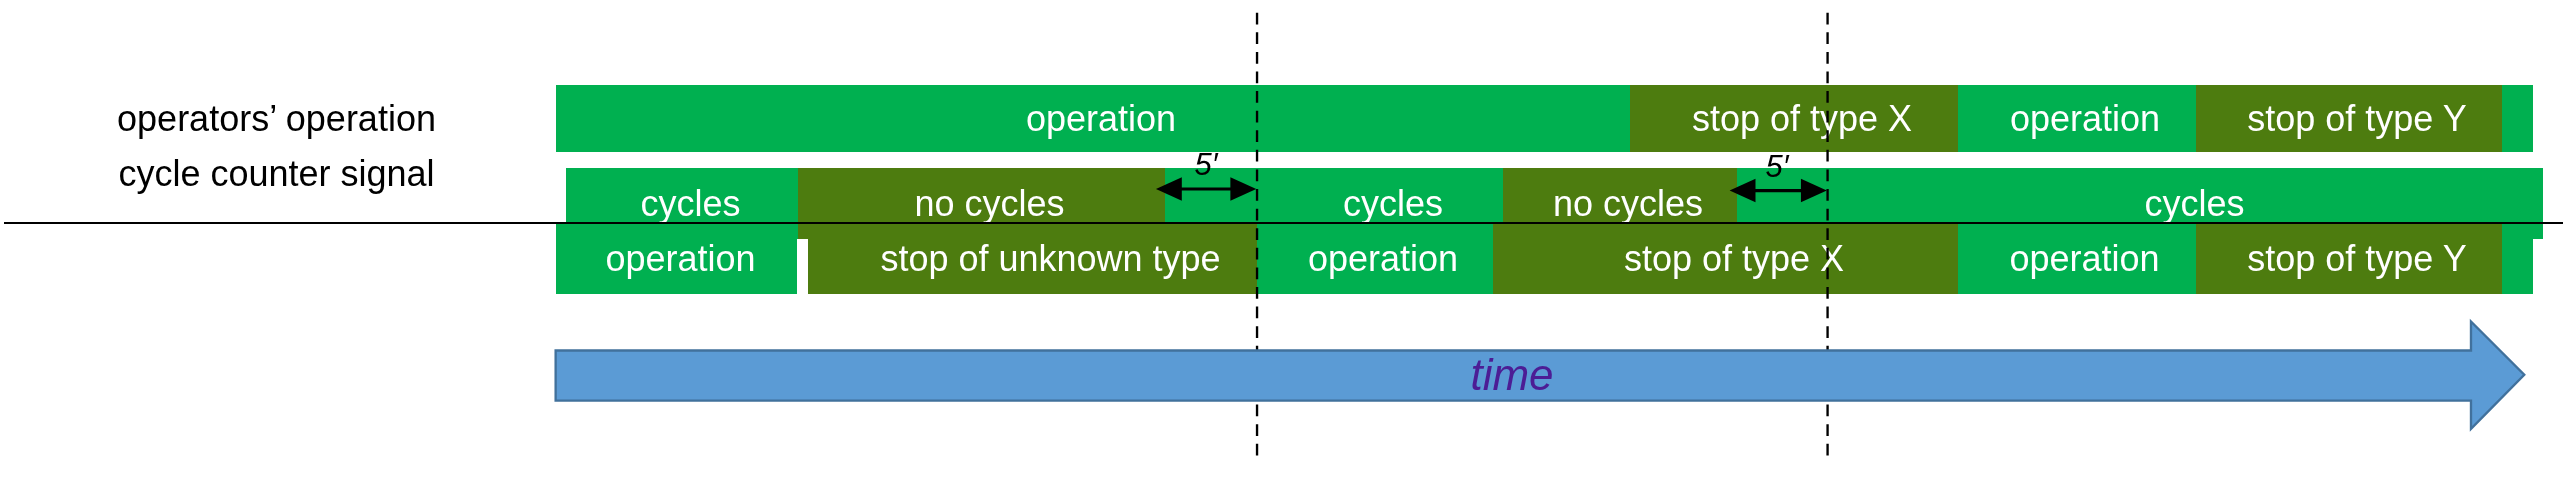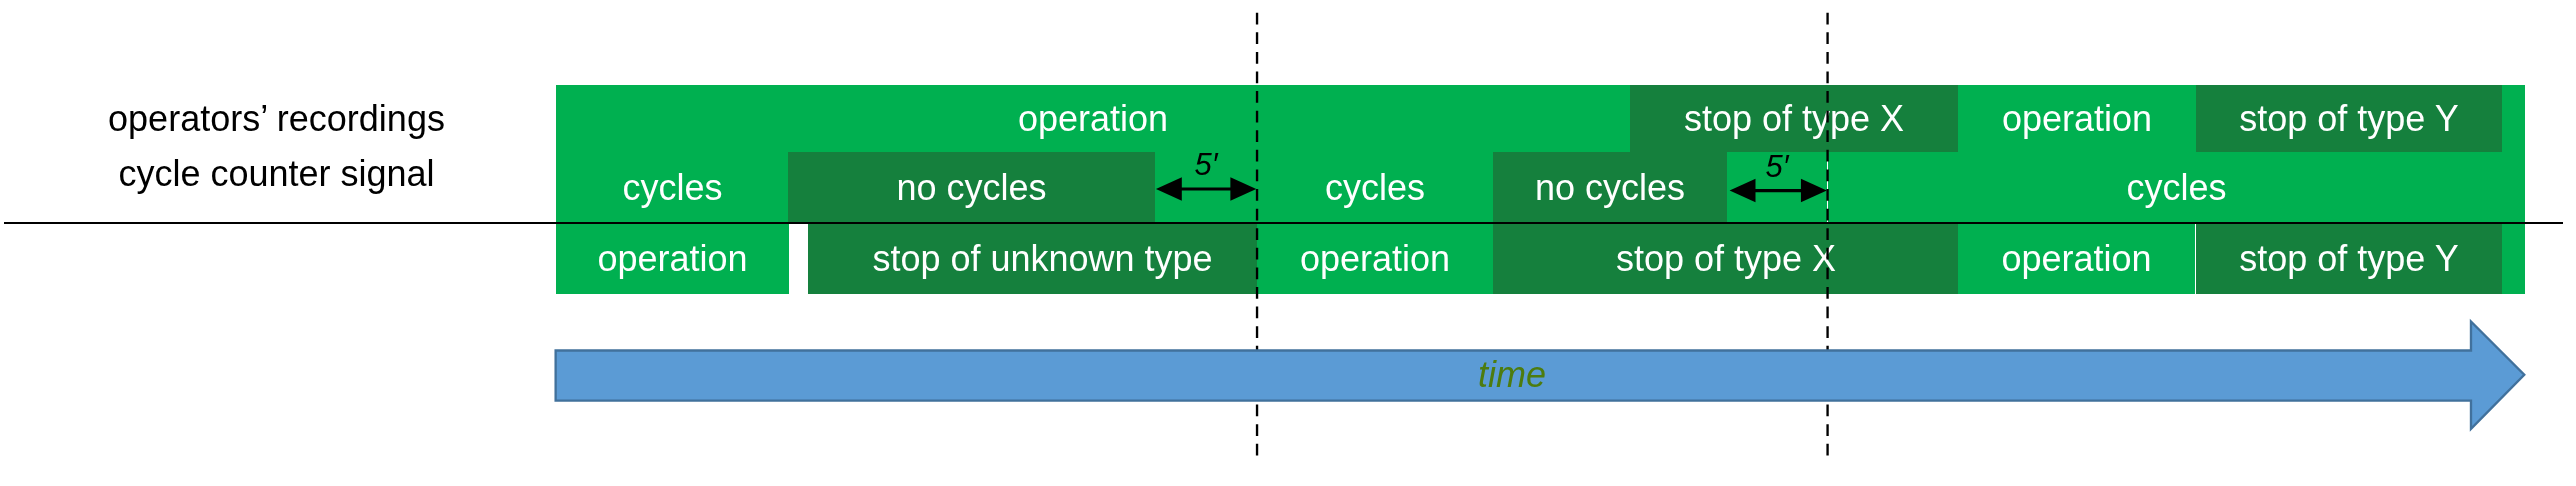--- a/index.html
+++ b/index.html
@@ -7,46 +7,46 @@
     position:relative; width:2576px; height:487px; background:#ffffff;
     font-family:"Liberation Sans","DejaVu Sans",sans-serif; overflow:hidden;
   }
   .row-label{
     position:absolute; left:0; width:553px;
     display:flex; align-items:center; justify-content:center;
     color:#000; font-size:36px; white-space:nowrap;
   }
   .seg{
     position:absolute; display:flex; align-items:center; justify-content:center;
-    color:#ffffff; font-size:36px; white-space:nowrap; overflow:visible;
+    color:#ffffff; font-size:36px; white-space:nowrap; overflow:visible;padding-left:8px;
   }
   .seg.running{background:#00B050;}
-  .seg.stopped{background:#15803d;}
+  .seg.stopped{background:#4d7c0f;}
   .row1{top:85px;height:67px;}
-  .row2{top:152px;height:71px;}
+  .row2{top:168px;height:71px;margin-left:10px;}
   .row3{top:223px;height:71px;}
   .divider{
     position:absolute; left:3.9px; top:222px; width:2559px; height:2.4px; background:#000000;
   }
   .overlay-svg{position:absolute; left:0; top:0; pointer-events:none;}
   .gap-label{
     position:absolute; transform:translate(-50%,-50%);
     font-size:31px; font-style:italic; color:#000; white-space:nowrap;
   }
   .time-label{
     position:absolute; transform:translate(-50%,-50%);
-    font-size:36px; font-style:italic; color:#4d7c0f; white-space:nowrap;
+    font-size:44px; font-style:italic; color:#4c1d95; white-space:nowrap;
   }
 </style>
 </head>
 <body>
 
 <div id="canvas">
 
-  <div class="row-label" style="top:85px;height:67px;">operators’ recordings</div>
+  <div class="row-label" style="top:85px;height:67px;">operators’ operation</div>
   <div class="row-label" style="top:138px;height:71px;">cycle counter signal</div>
 
   <div class="seg running row1" style="left:556px;width:1074px;">operation</div>
   <div class="seg stopped row1" style="left:1630px;width:328px;">stop of type X</div>
   <div class="seg running row1" style="left:1958px;width:238px;">operation</div>
   <div class="seg stopped row1" style="left:2196px;width:306px;">stop of type Y</div>
   <div class="seg running row1" style="left:2502px;width:23px;"></div>
 
   <div class="seg running row2" style="left:556px;width:233px;">cycles</div>
   <div class="seg stopped row2" style="left:788px;width:367px;">no cycles</div>

